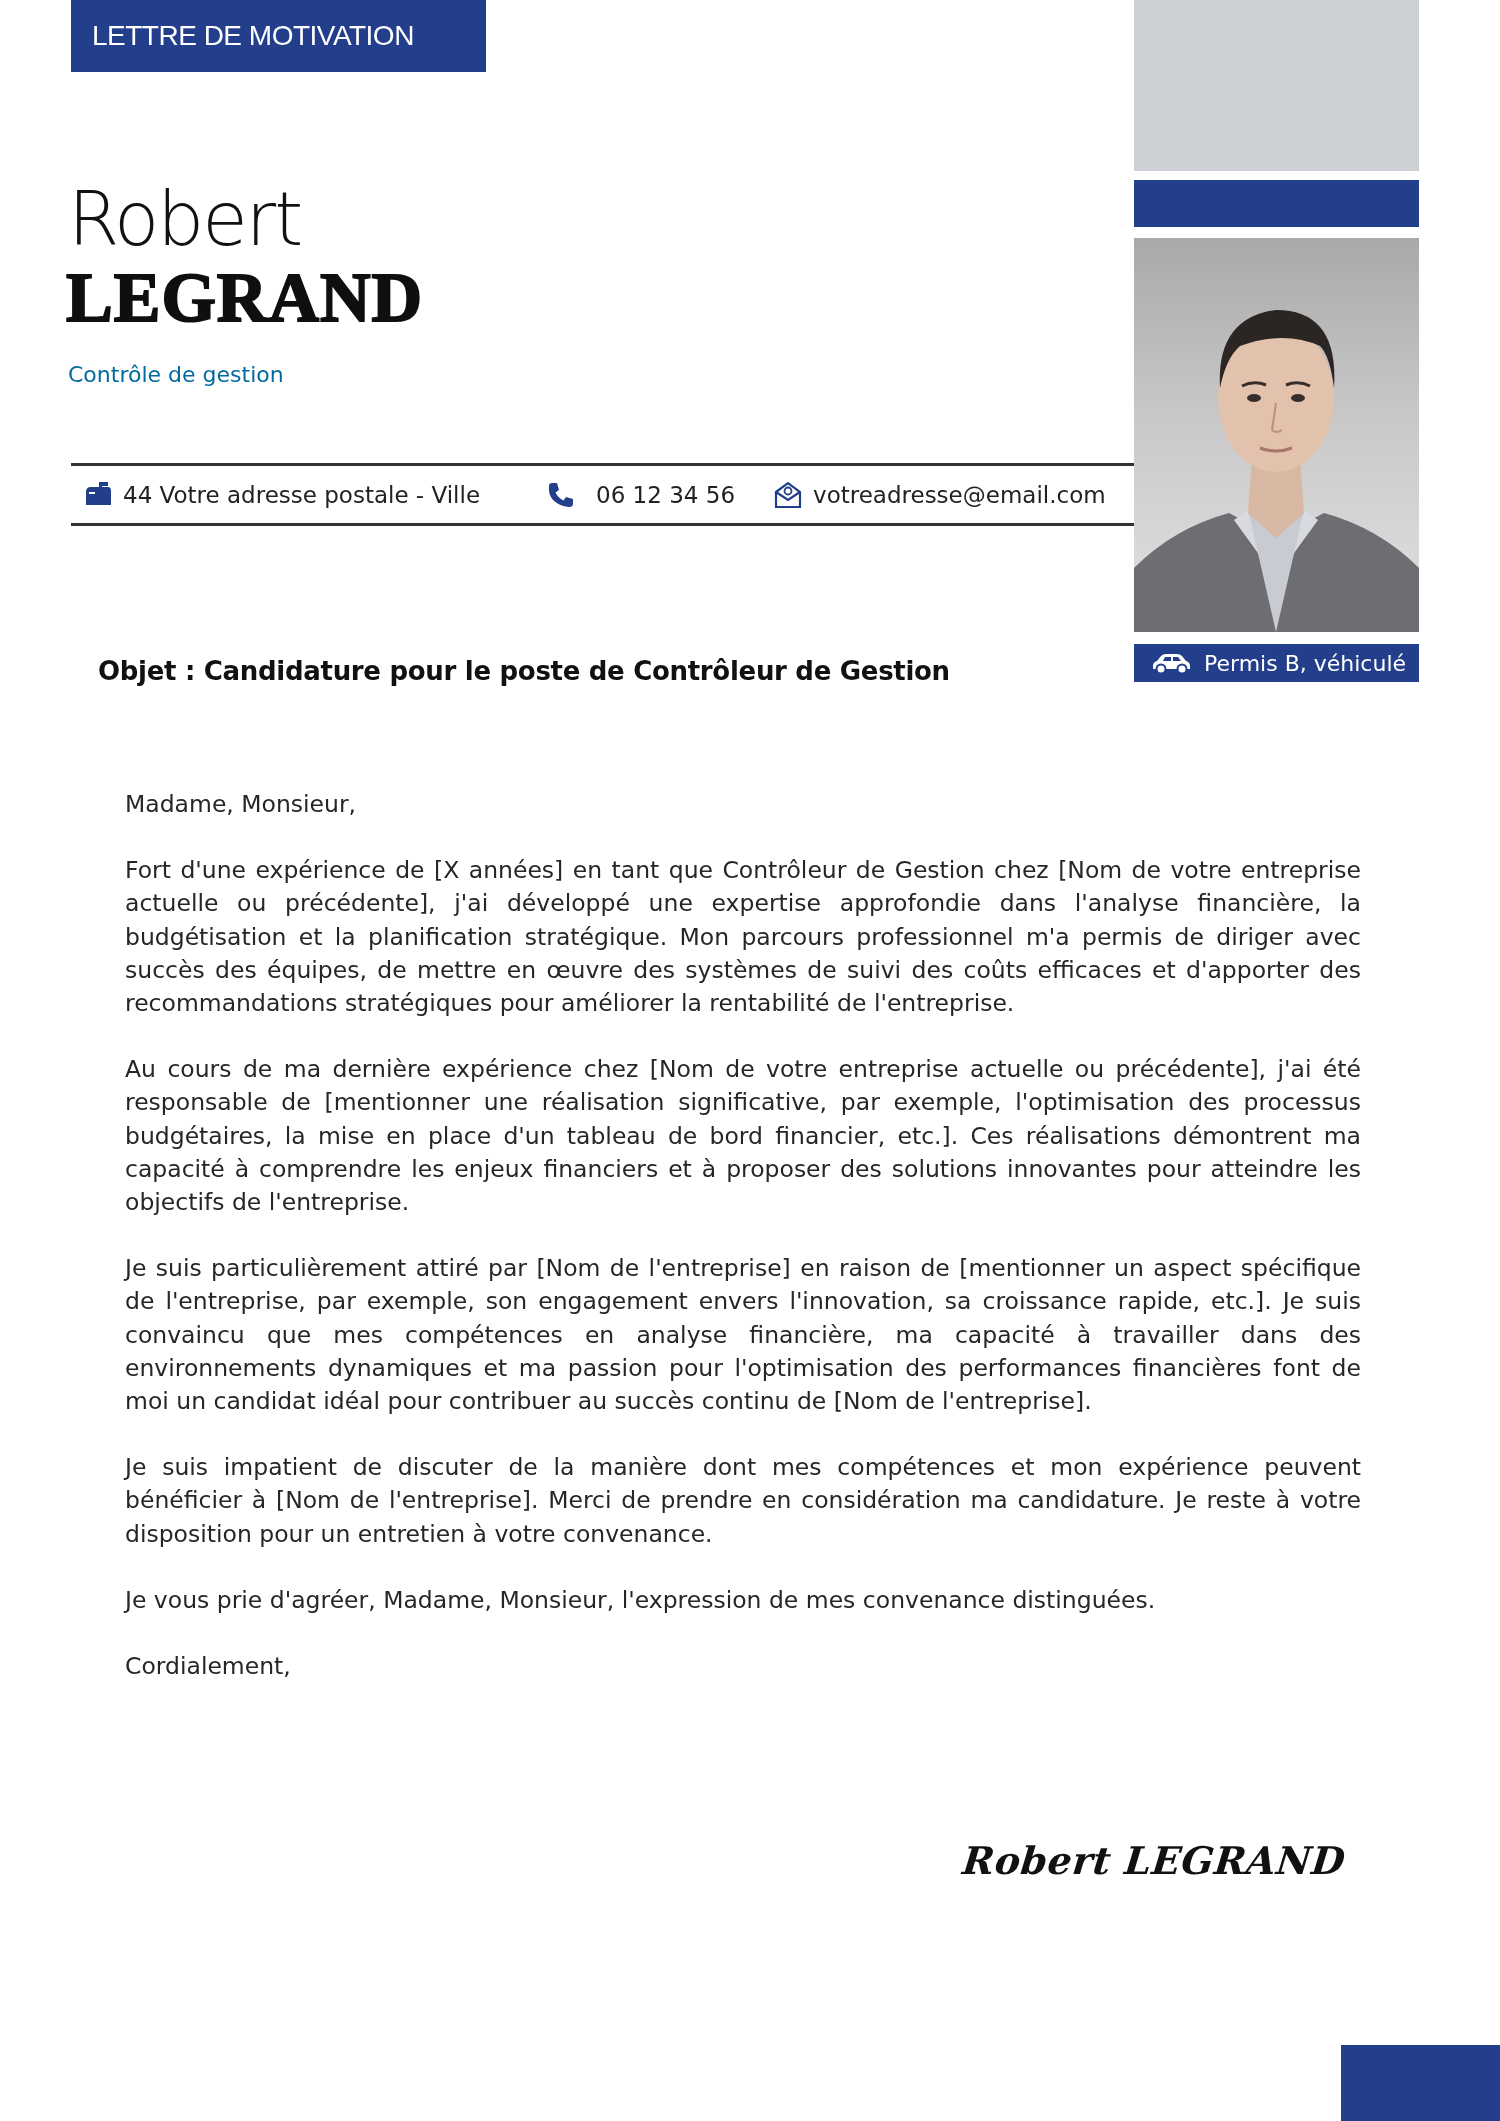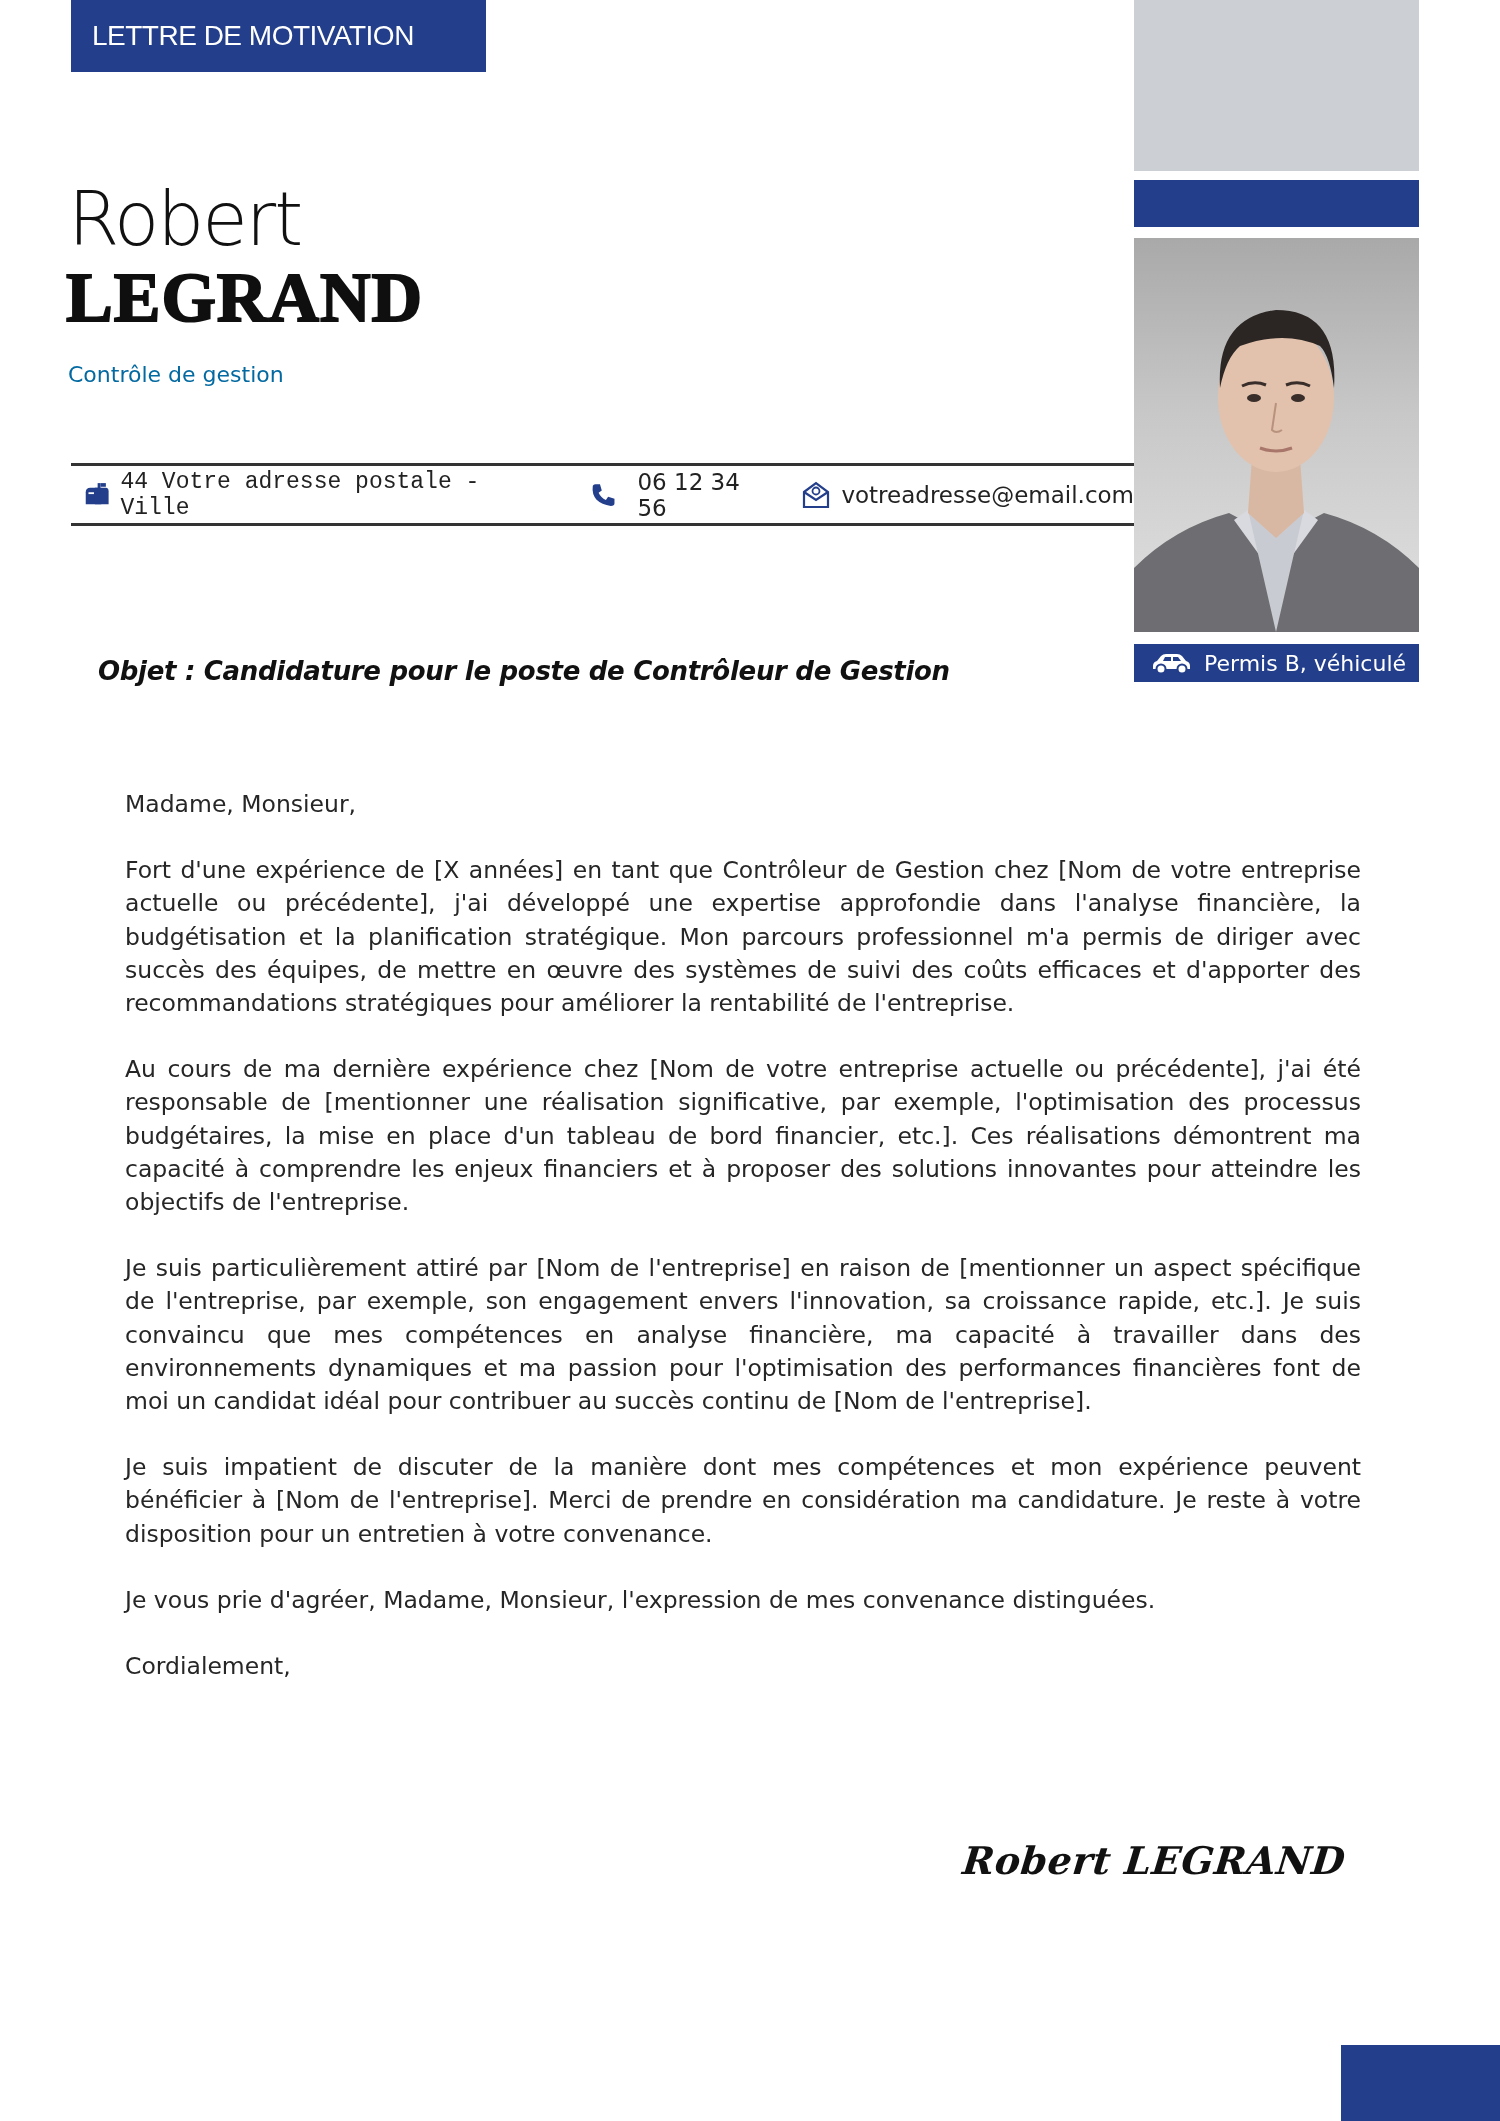--- a/index.html
+++ b/index.html
@@ -45,27 +45,27 @@
       position: absolute; left: 68px; top: 362px; font-size: 22px; color: #0369a1;
     }
 
     .contact-bar {
       position: absolute; left: 71px; top: 463px; width: 1063px; height: 63px;
       border-top: 3px solid #333; border-bottom: 3px solid #333;
       display: flex; align-items: center; font-size: 23px; color: #222;
     }
     .contact-item { display: flex; align-items: center; gap: 10px; }
     .contact-item svg { width: 30px; height: 30px; }
-    .ci-address { margin-left: 12px; font-family: Liberation Mono, monospace; }
+    .ci-address { margin-left: 12px; }
     .ci-phone { margin-left: 66px; gap: 20px; }
     .ci-email { margin-left: 38px; }
 
     .subject {
       position: absolute; left: 98px; top: 656px;
-      font-size: 26px; font-weight: bold; color: #111; letter-spacing: -0.3px; font-style: italic;
+      font-size: 26px; font-weight: bold; color: #111; letter-spacing: -0.3px;
     }
 
     .letter {
       position: absolute; left: 125px; top: 788px; width: 1236px;
       font-size: 23.5px; line-height: 33.2px; color: #262626;
     }
     .letter p { text-align: justify; margin-bottom: 33px; }
     .letter p.last-line-left { text-align-last: left; }
 
     .signature {

